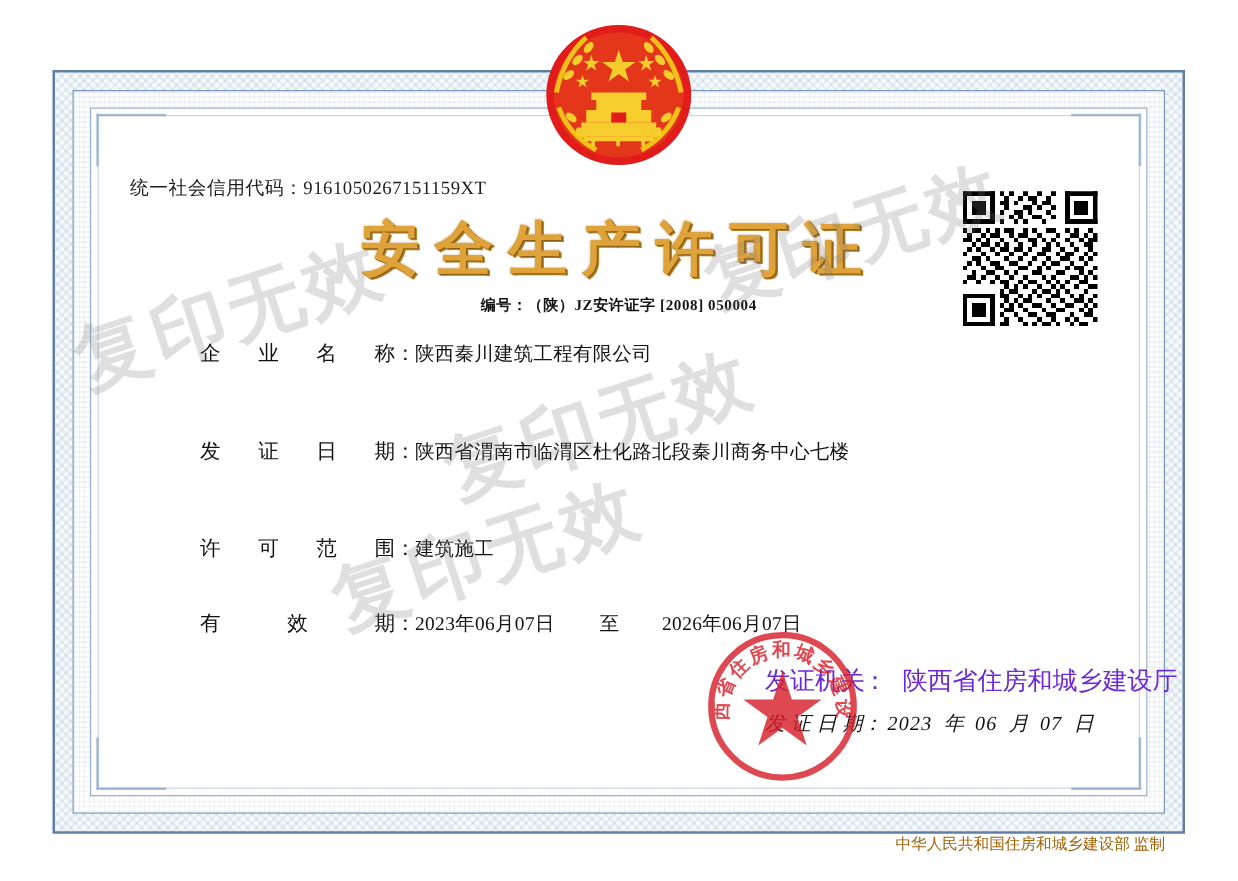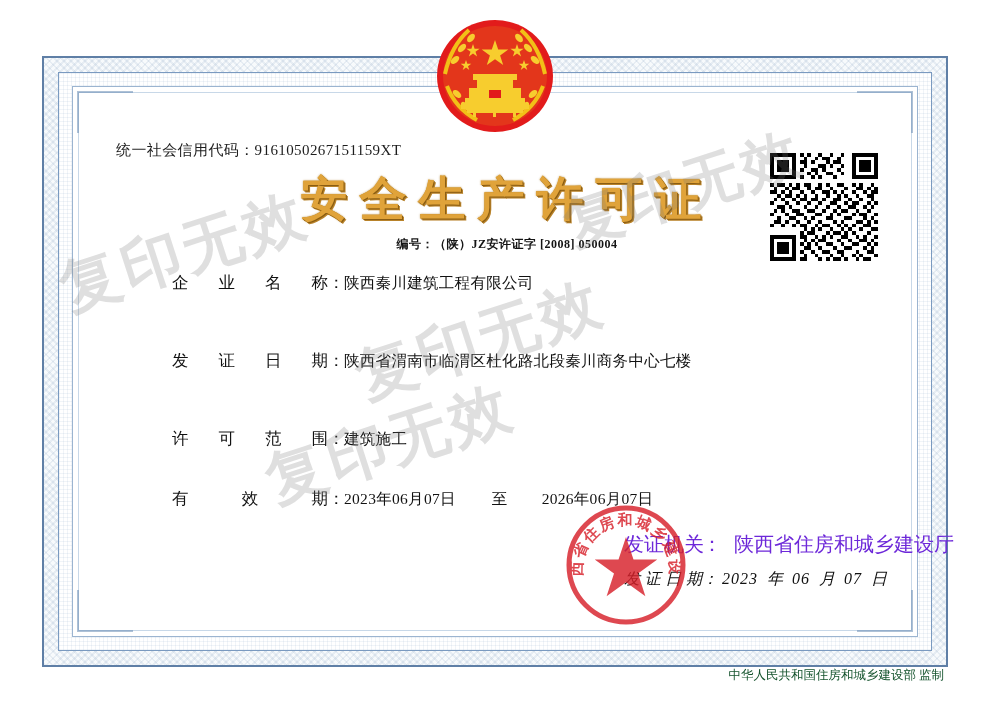--- a/index.html
+++ b/index.html
@@ -63,21 +63,20 @@
     position:absolute;
     left:50%;top:16px;transform:translateX(-50%);
     width:120px;height:118px;
     z-index:6;
   }
 
   
   .content{
     position:absolute;left:0;top:0;width:800px;height:705px;
     z-index:5;
-    margin-left:12px;
   }
 
   .usci{
     position:absolute;left:104px;top:141px;
     font-size:15px;color:#1d1d1d;letter-spacing:.4px;
     white-space:nowrap;
   }
 
   .main-title{
     position:absolute;left:0;top:168px;width:990px;
@@ -139,21 +138,21 @@
     position:absolute;left:612px;top:569px;
     font-size:16px;color:#111;white-space:nowrap;font-style:italic;
   }
   .issue-date .lbl{display:inline-block;width:78px;text-align:justify;text-align-last:justify;}
   .issue-date .dv{letter-spacing:1px;}
   .issue-date .dsep{display:inline-block;padding:0 9px;}
 
   .footer-note{
     position:absolute;left:0;top:667px;width:990px;
     text-align:right;padding-right:58px;
-    font-size:12.5px;color:#14532d;
+    font-size:12.5px;color:#a16207;
     box-sizing:border-box;
   }
 
   
   #qr{
     position:absolute;left:770px;top:153px;
     width:108px;height:108px;
     background:#fff;
     z-index:6;
   }

